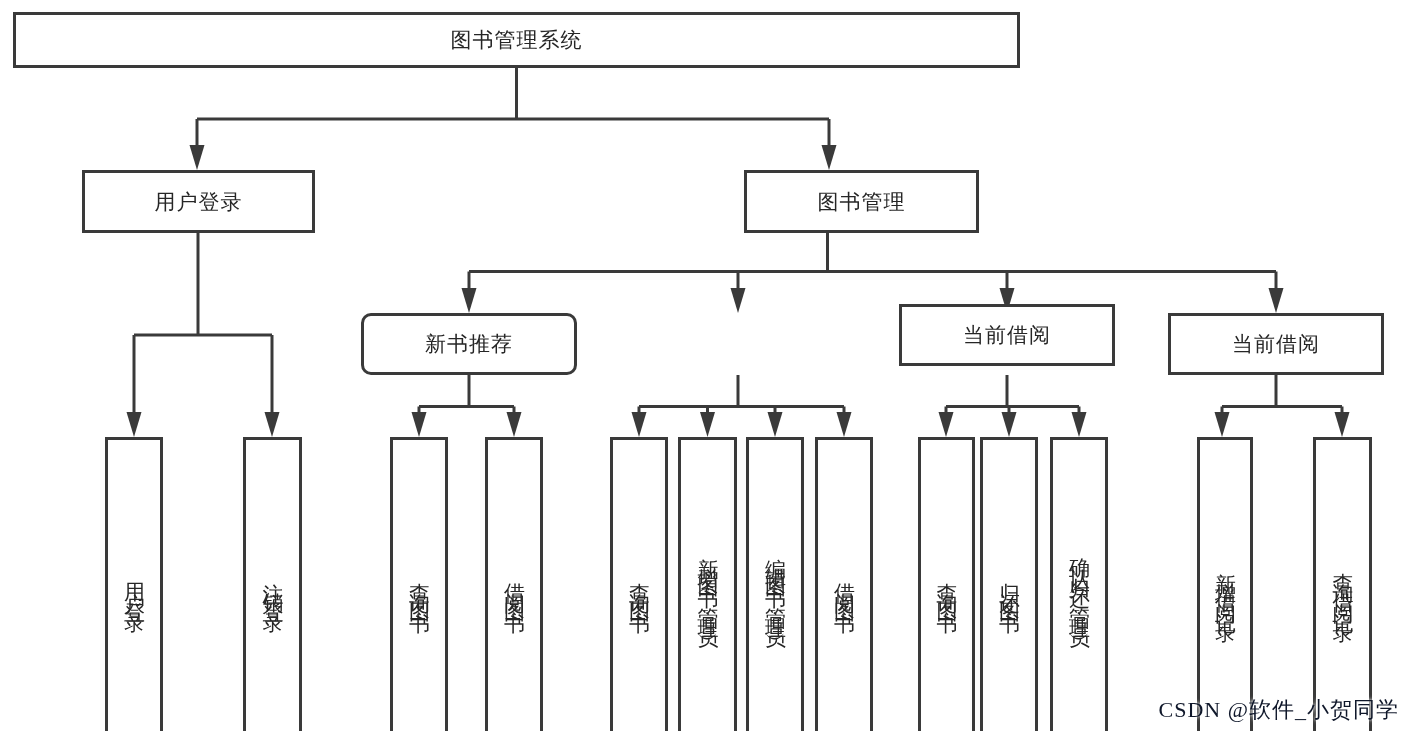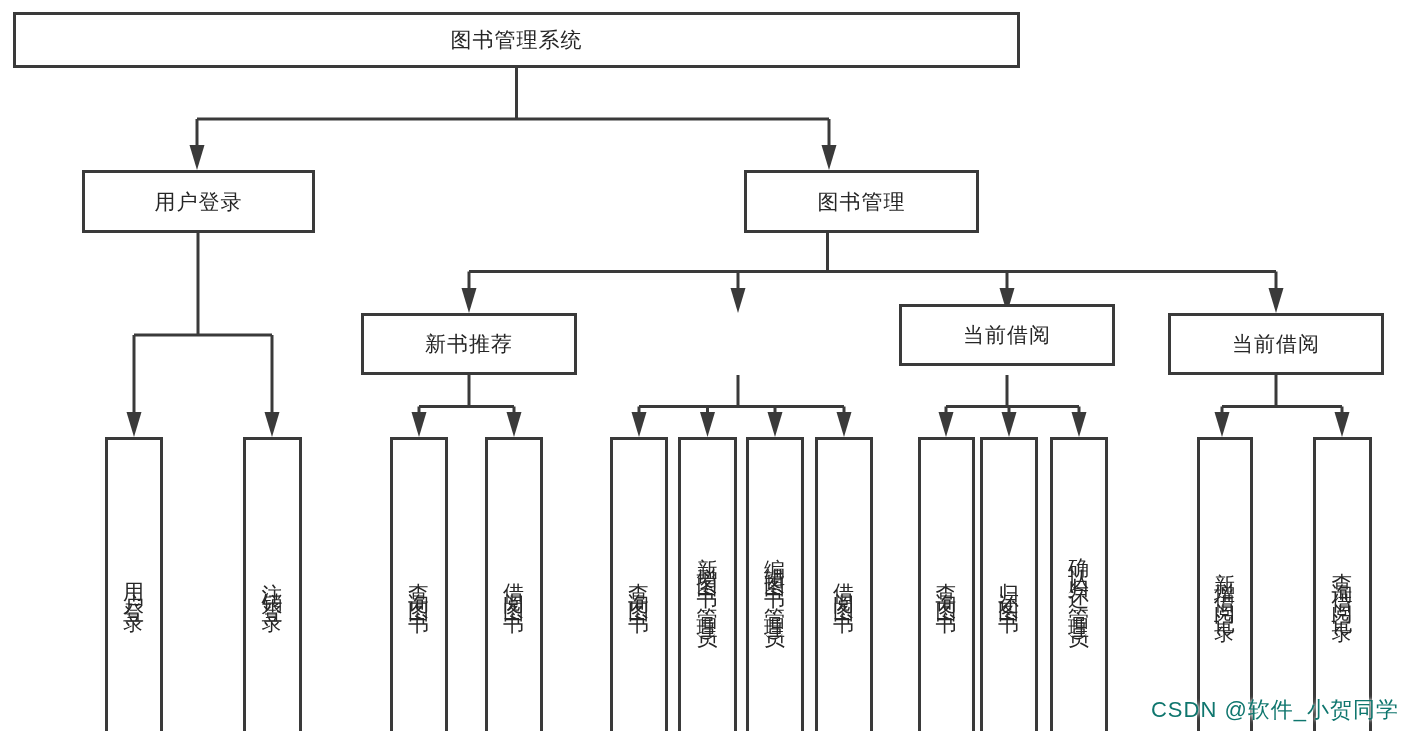--- a/index.html
+++ b/index.html
@@ -1,20 +1,20 @@
 <!DOCTYPE html>
 <html><head>
 <meta charset="utf-8">
 <style>
   html,body{margin:0;padding:0;background:#ffffff;}
   .canvas{
     position:relative;
     width:1405px;height:731px;
     background:#ffffff;
-    font-family:Liberation Sans, sans-serif;
+    font-family:Liberation Serif, serif;
     overflow:hidden;
   }
   svg.wires{position:absolute;left:0;top:0;z-index:1;}
   .node{
     position:absolute;
     box-sizing:border-box;
     border:3px solid #3a3a3a;
     background:#ffffff;
     display:flex;align-items:center;justify-content:center;
     font-size:21px;color:#262626;
@@ -34,21 +34,21 @@
     text-orientation:mixed;
     font-size:21px;color:#262626;
     letter-spacing:10px;
     line-height:1;
     white-space:nowrap;
   }
   .watermark{
     position:absolute;
     right:6px;bottom:6px;
     font-size:22px;
-    color:#0f766e;
+    color:#0f172a;
     text-shadow:0 0 3px #ffffff,0 0 5px #ffffff;
     z-index:3;
     letter-spacing:1px;
   }
 </style>
 </head>
 <body>
 
 <div class="canvas">
 
@@ -118,21 +118,21 @@
     <span>图书管理系统</span>
   </div>
 
   <div class="node" style="left:82px;top:170px;width:233px;height:63px;">
     <span>用户登录</span>
   </div>
   <div class="node" style="left:744px;top:170px;width:235px;height:63px;">
     <span>图书管理</span>
   </div>
 
-  <div class="node" style="left:361px;top:313px;width:216px;height:62px;">
+  <div class="node" style="left:361px;top:313px;width:216px;height:62px;border-radius:10px;">
     <span>新书推荐</span>
   </div>
   <div class="node" style="left:899px;top:304px;width:216px;height:62px;">
     <span>当前借阅</span>
   </div>
   <div class="node" style="left:1168px;top:313px;width:216px;height:62px;">
     <span>当前借阅</span>
   </div>
 
   <div class="vnode" style="left:105px;top:437px;width:58px;height:298px;">

